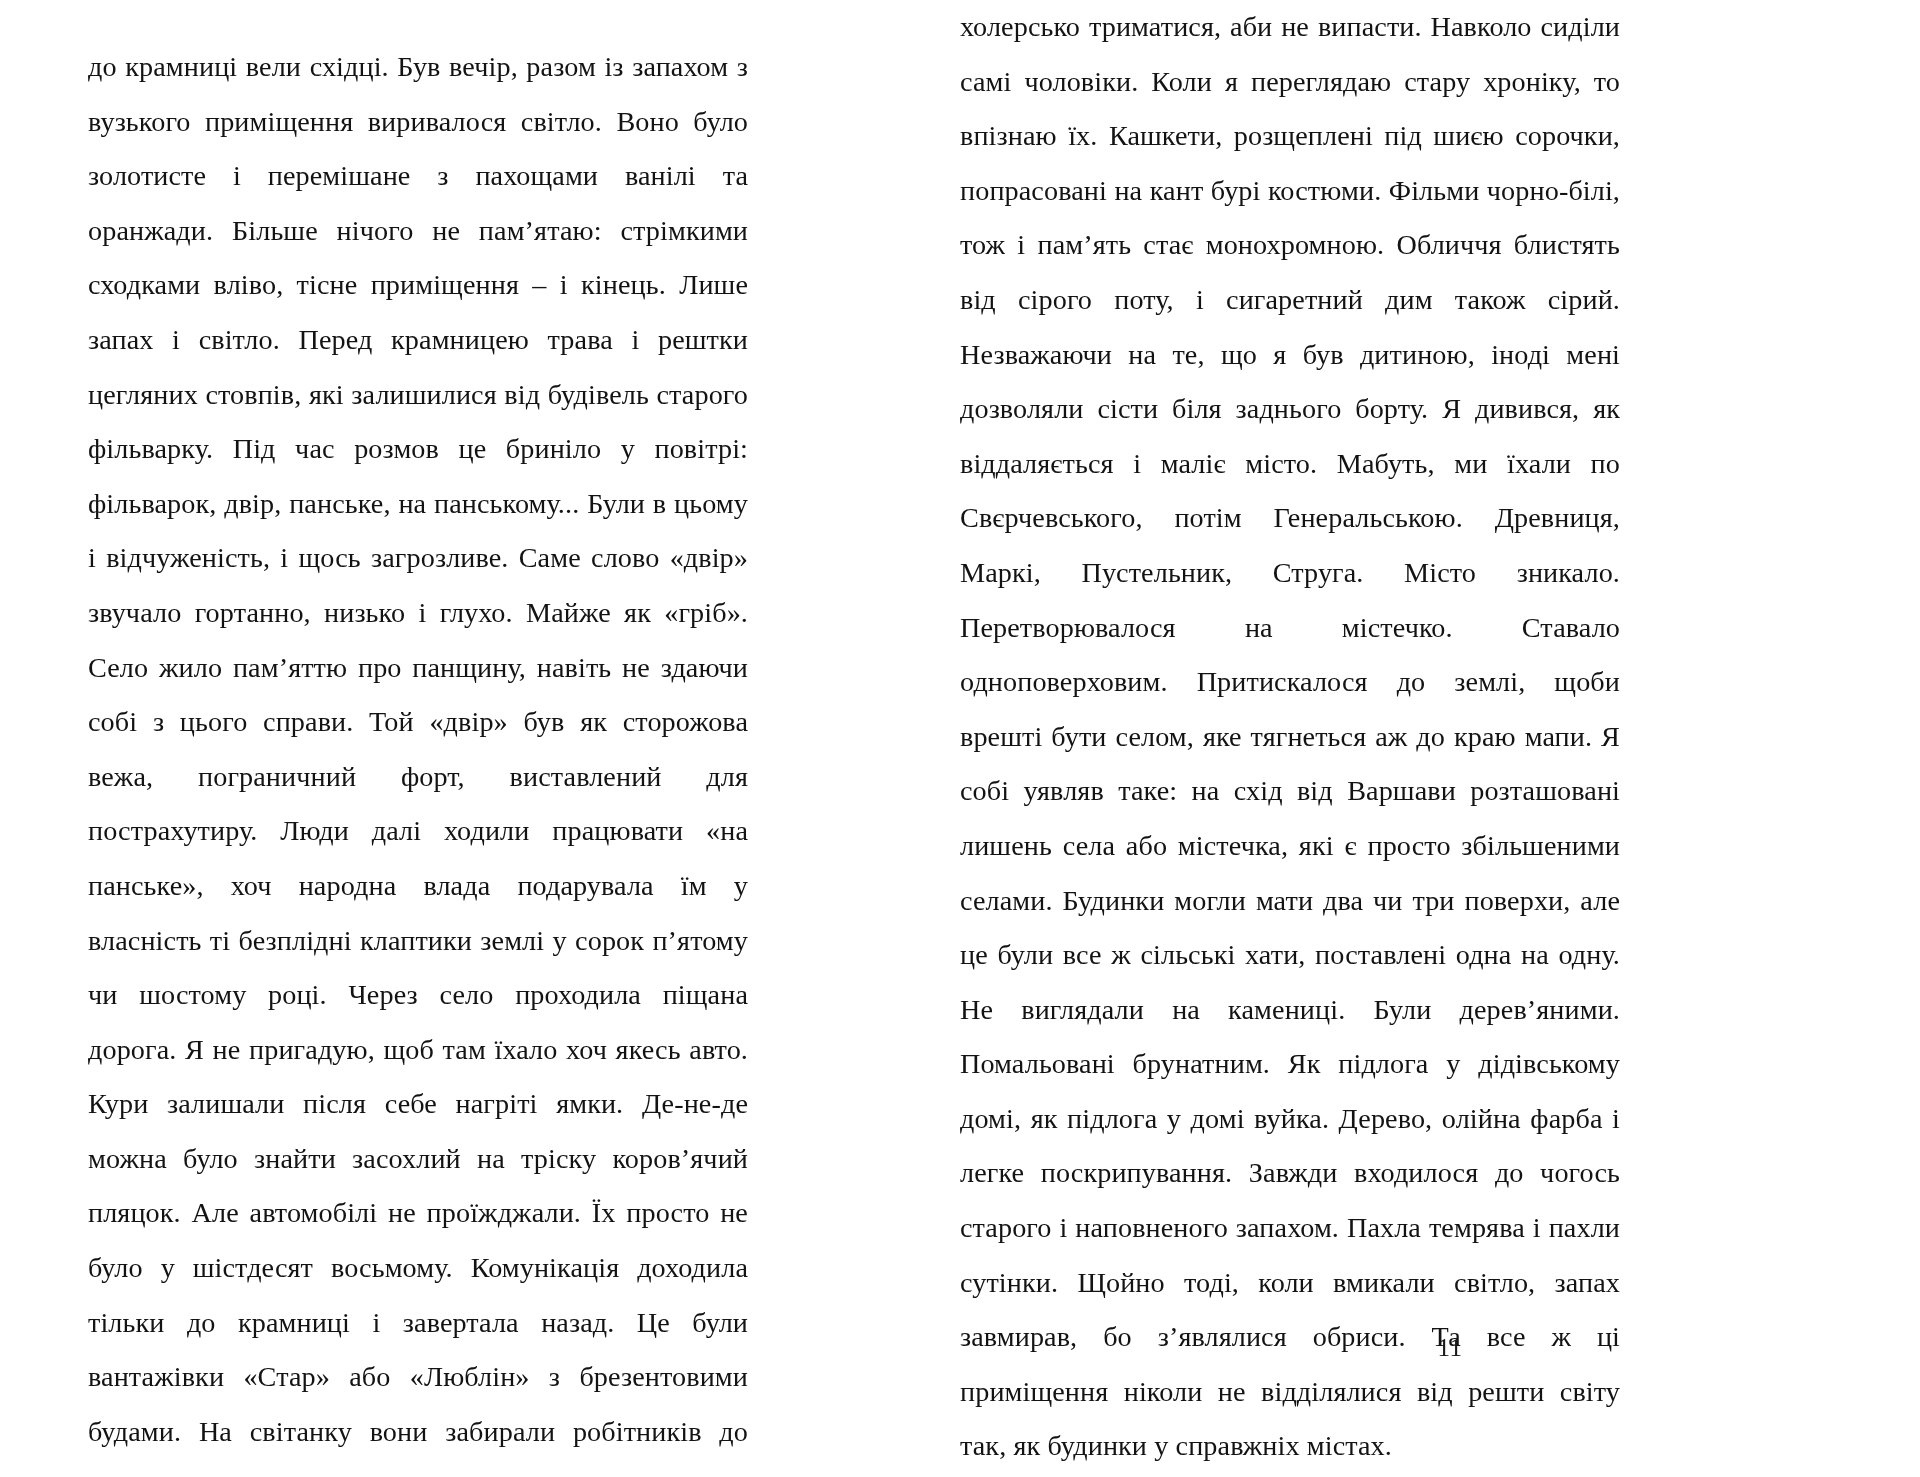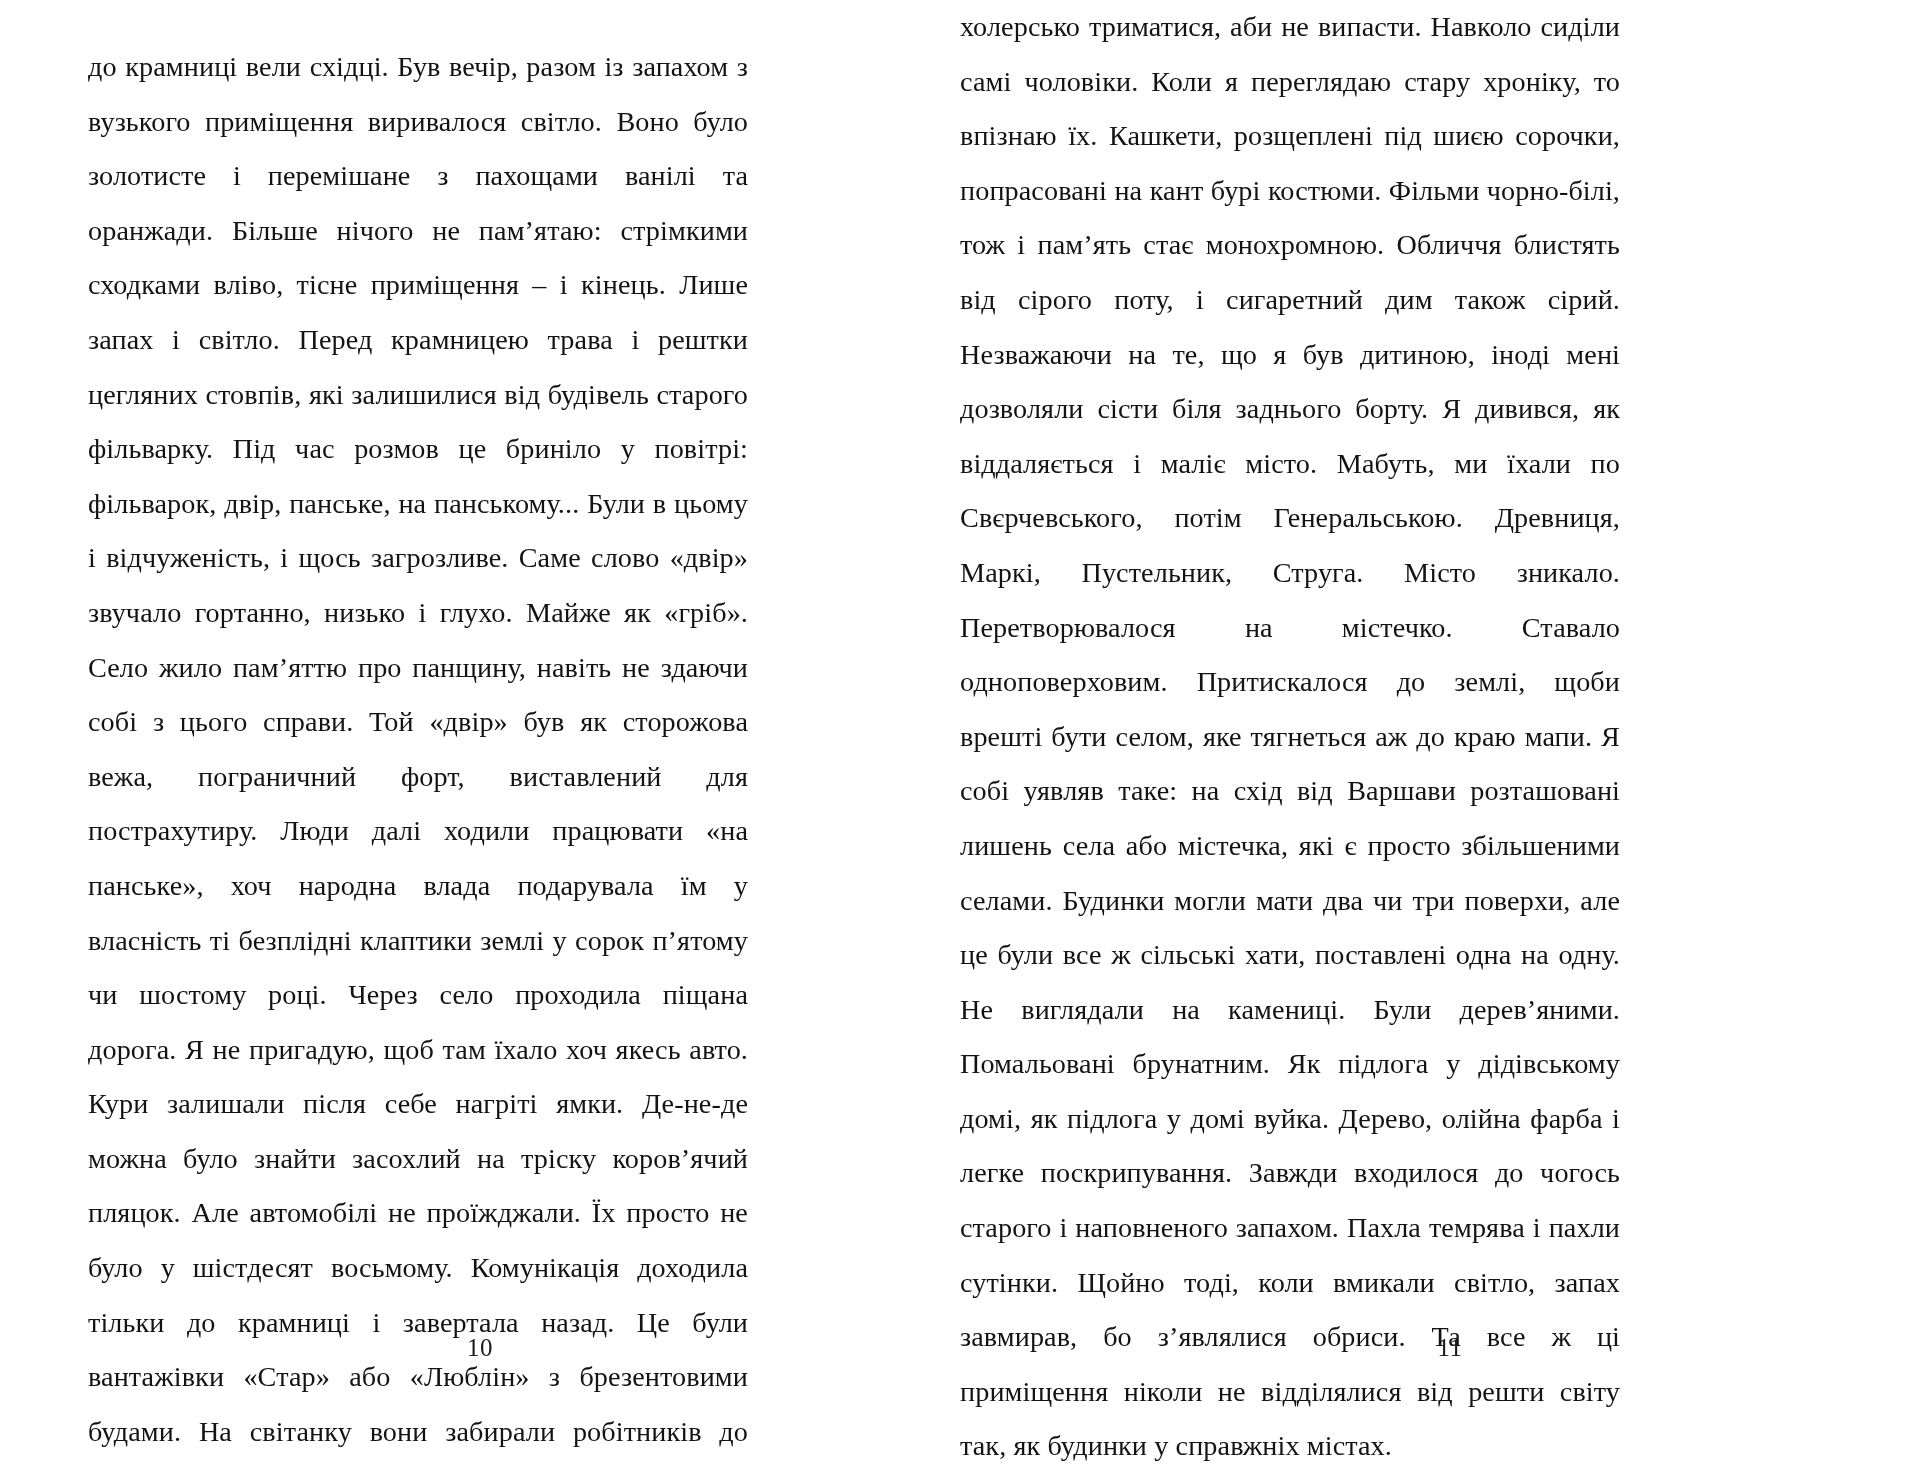--- a/index.html
+++ b/index.html
@@ -76,21 +76,20 @@
 </style>
 </head>
 <body>
 
 <div class="spread">
 
   <div class="page page-left">
     <div class="textblock">
       <p class="para">до крамниці вели східці. Був вечір, разом із запахом з вузького приміщення виривалося світло. Воно було золотисте і перемішане з пахощами ванілі та оранжади. Більше нічого не пам’ятаю: стрімкими сходками вліво, тісне приміщення – і кінець. Лише запах і світло. Перед крамницею трава і рештки цегляних стовпів, які залишилися від будівель старого фільварку. Під час розмов це бриніло у повітрі: фільварок, двір, панське, на панському... Були в цьому і відчуженість, і щось загрозливе. Саме слово «двір» звучало гортанно, низько і глухо. Майже як «гріб». Село жило пам’яттю про панщину, навіть не здаючи собі з цього справи. Той «двір» був як сторожова вежа, пограничний форт, виставлений для пострахутиру. Люди далі ходили працювати «на панське», хоч народна влада подарувала їм у власність ті безплідні клаптики землі у сорок п’ятому чи шостому році. Через село проходила піщана дорога. Я не пригадую, щоб там їхало хоч якесь авто. Кури залишали після себе нагріті ямки. Де-не-де можна було знайти засохлий на тріску коров’ячий пляцок. Але автомобілі не проїжджали. Їх просто не було у шістдесят восьмому. Комунікація доходила тільки до крамниці і завертала назад. Це були вантажівки «Стар» або «Люблін» з брезентовими будами. На світанку вони забирали робітників до варшавських заводів, а під вечір відвозили їх додому. Вирушали з вулиці Вілєнської. Треба було сидіти на дошках, перекинутих поперек кузова. Туди заходили драбинкою із металевих прутів. Переїзд був безкоштовний. Тридцять кілометрів. Треба було</p>
     </div>
-    <div class="folio">10</div>
   </div>
 
   <div class="page page-right">
     <div class="textblock">
       <p class="para">холерсько триматися, аби не випасти. Навколо сиділи самі чоловіки. Коли я переглядаю стару хроніку, то впізнаю їх. Кашкети, розщеплені під шиєю сорочки, попрасовані на кант бурі костюми. Фільми чорно-білі, тож і пам’ять стає монохромною. Обличчя блистять від сірого поту, і сигаретний дим також сірий. Незважаючи на те, що я був дитиною, іноді мені дозволяли сісти біля заднього борту. Я дивився, як віддаляється і маліє місто. Мабуть, ми їхали по Свєрчевського, потім Генеральською. Древниця, Маркі, Пустельник, Струга. Місто зникало. Перетворювалося на містечко. Ставало одноповерховим. Притискалося до землі, щоби врешті бути селом, яке тягнеться аж до краю мапи. Я собі уявляв таке: на схід від Варшави розташовані лишень села або містечка, які є просто збільшеними селами. Будинки могли мати два чи три поверхи, але це були все ж сільські хати, поставлені одна на одну. Не виглядали на камениці. Були дерев’яними. Помальовані брунатним. Як підлога у дідівському домі, як підлога у домі вуйка. Дерево, олійна фарба і легке поскрипування. Завжди входилося до чогось старого і наповненого запахом. Пахла темрява і пахли сутінки. Щойно тоді, коли вмикали світло, запах завмирав, бо з’являлися обриси. Та все ж ці приміщення ніколи не відділялися від решти світу так, як будинки у справжніх містах.</p>
       <div class="gap"></div>
 
     </div>
     <div class="folio">11</div>
   </div>

